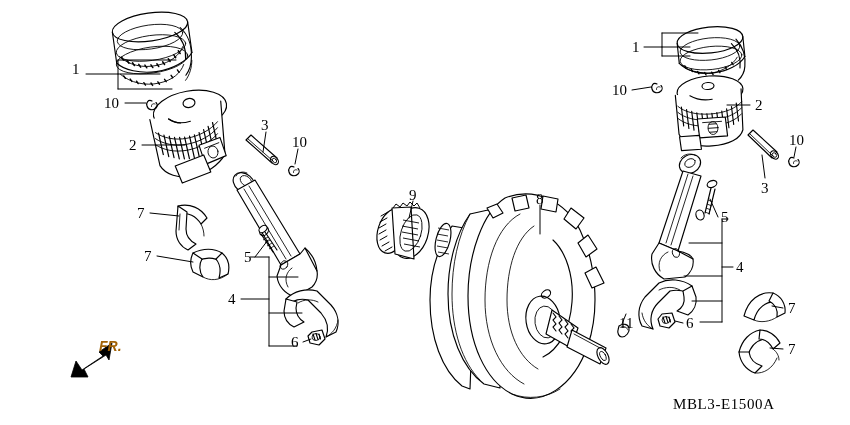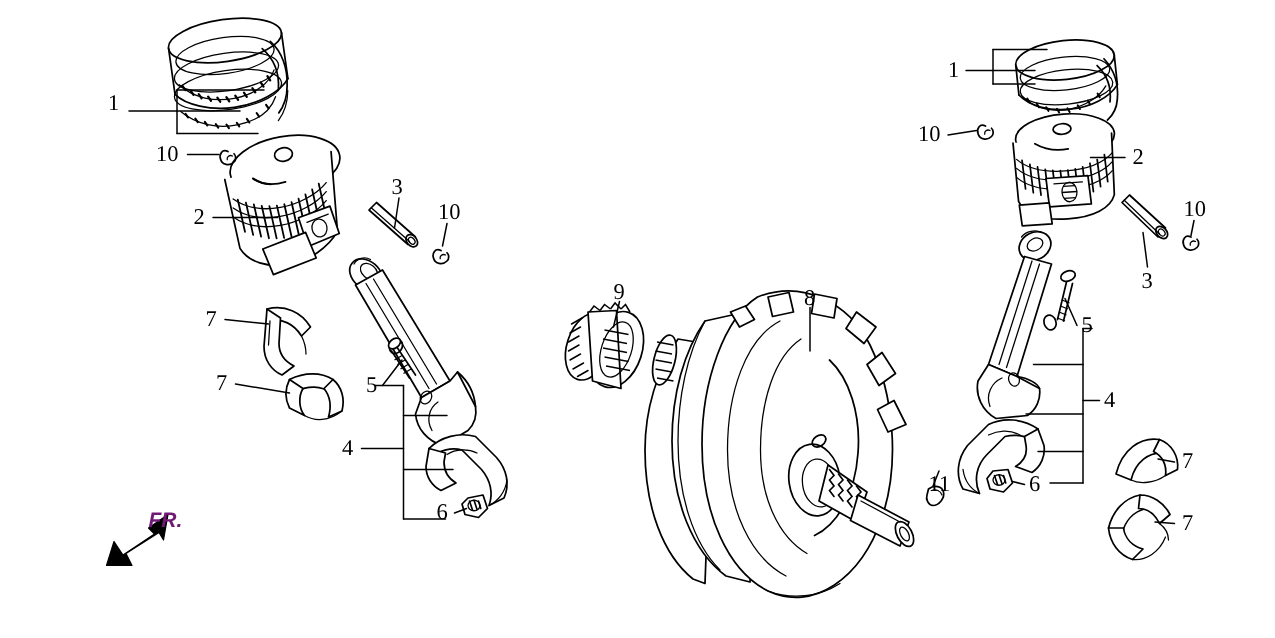--- a/index.html
+++ b/index.html
@@ -72,21 +72,21 @@
     letter-spacing: 0.6px;
     color: #000000;
     white-space: nowrap;
   }
   #fr-label {
     position: absolute;
     font-family: "Liberation Sans", sans-serif;
     font-weight: bold;
     font-style: italic;
     font-size: 14px;
-    color: #701a75;
+    color: #a16207;
     white-space: nowrap;
   }
 </style>
 </head>
 <body>
 
 <div id="diagram-root">
 
   <svg class="art" viewBox="0 0 850 425">
 
@@ -564,14 +564,15 @@
   <div class="callout" style="left:789px; top:133px;">10</div>
   <div class="callout" style="left:761px; top:181px;">3</div>
   <div class="callout" style="left:721px; top:210px;">5</div>
   <div class="callout" style="left:736px; top:260px;">4</div>
   <div class="callout" style="left:686px; top:316px;">6</div>
   <div class="callout" style="left:788px; top:301px;">7</div>
   <div class="callout" style="left:788px; top:342px;">7</div>
 
   <div id="fr-label" style="left:99px; top:338px;">FR.</div>
 
+  <div id="part-number" style="left:673px; top:396px;">MBL3-E1500A</div>
 
 </div>
 
 </body></html>

